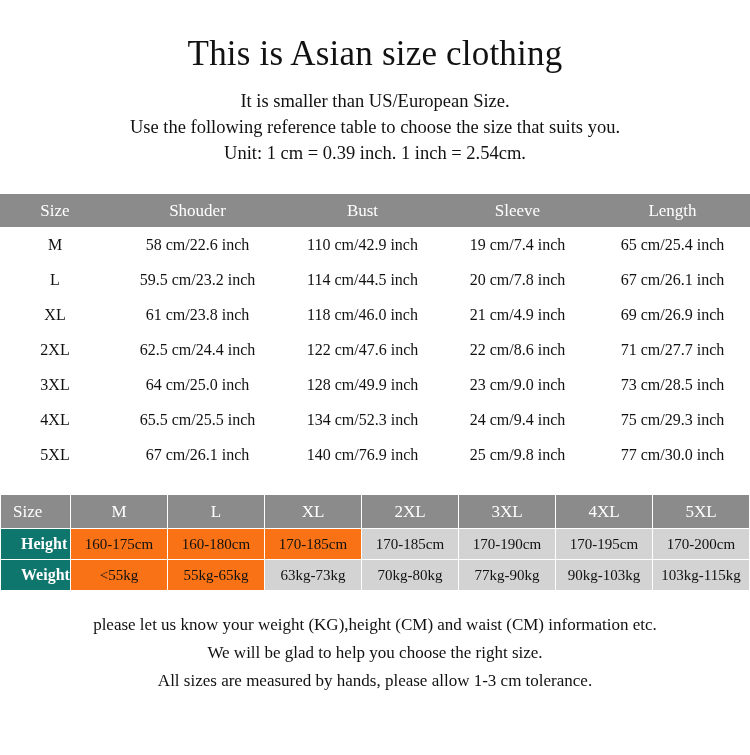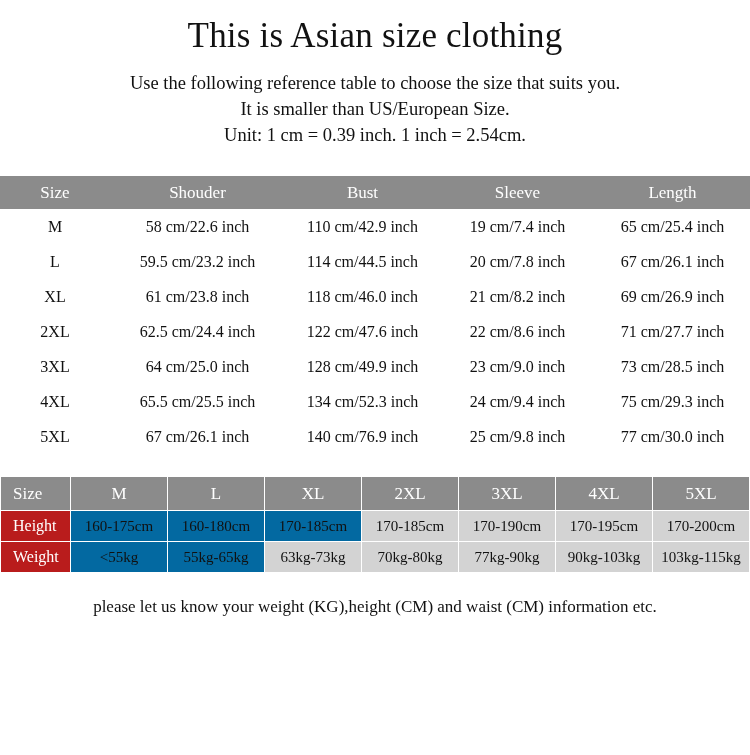--- a/index.html
+++ b/index.html
@@ -21,21 +21,21 @@
     box-sizing: border-box;
   }
 
   
   .title {
     text-align: center;
     font-size: 35px;
     font-weight: normal;
     letter-spacing: 0.2px;
     margin: 0;
-    padding-top: 16px;
+    padding-top: 34px;
     color: #111;
   }
   .subtitle {
     text-align: center;
     font-size: 18.5px;
     line-height: 26px;
     margin: 0;
     padding-top: 14px;
     color: #111;
   }
@@ -95,29 +95,29 @@
     color: #ffffff;
     font-weight: normal;
     font-size: 17px;
     height: 33px;
   }
   .hw-table thead th.hdr-label {
     text-align: left;
     padding-left: 12px;
   }
   .hw-table tbody th {
-    background: #b91c1c;
+    background: #0f766e;
     color: #ffffff;
-    font-weight: normal;
+    font-weight: bold;
     font-size: 16px;
     text-align: left;
-    padding-left: 12px;
+    padding-left: 20px;
     width: 78px;
   }
-  .cell-plain { background: #0369a1; color: #111; margin-left: 38px; }
+  .cell-plain { background: #f97316; color: #111; margin-left: 38px; }
   .cell-shade { background: #d3d3d3; color: #111; }
   .hw-col { width: 96px; }
 
   
   .notes {
     text-align: center;
     font-size: 17px;
     line-height: 28px;
     margin: 0;
     padding-top: 20px;
@@ -126,22 +126,22 @@
   .notes div { white-space: nowrap; }
 </style>
 </head>
 <body>
 
 <div class="page">
 
   <h1 class="title">This is Asian size clothing</h1>
 
   <div class="subtitle">
+    <div>It is smaller than US/European Size.</div>
     <div>Use the following reference table to choose the size that suits you.</div>
-    <div>It is smaller than US/European Size.</div>
     <div>Unit: 1 cm = 0.39 inch. 1 inch = 2.54cm.</div>
   </div>
 
   <table class="size-table">
     <thead>
       <tr>
         <th class="col-size">Size</th>
         <th class="col-shoulder">Shouder</th>
         <th class="col-bust">Bust</th>
         <th class="col-sleeve">Sleeve</th>
@@ -160,21 +160,21 @@
         <td>L</td>
         <td>59.5 cm/23.2 inch</td>
         <td>114 cm/44.5 inch</td>
         <td>20 cm/7.8 inch</td>
         <td>67 cm/26.1 inch</td>
       </tr>
       <tr>
         <td>XL</td>
         <td>61 cm/23.8 inch</td>
         <td>118 cm/46.0 inch</td>
-        <td>21 cm/8.2 inch</td>
+        <td>21 cm/4.9 inch</td>
         <td>69 cm/26.9 inch</td>
       </tr>
       <tr>
         <td>2XL</td>
         <td>62.5 cm/24.4 inch</td>
         <td>122 cm/47.6 inch</td>
         <td>22 cm/8.6 inch</td>
         <td>71 cm/27.7 inch</td>
       </tr>
       <tr>
@@ -235,15 +235,17 @@
           <td class="cell-shade">77kg-90kg</td>
           <td class="cell-shade">90kg-103kg</td>
           <td class="cell-shade">103kg-115kg</td>
         </tr>
       </tbody>
     </table>
   </div>
 
   <div class="notes">
     <div>please let us know your weight (KG),height (CM) and waist (CM) information etc.</div>
+    <div>We will be glad to help you choose the right size.</div>
+    <div>All sizes are measured by hands, please allow 1-3 cm tolerance.</div>
   </div>
 
 </div>
 
 </body></html>

